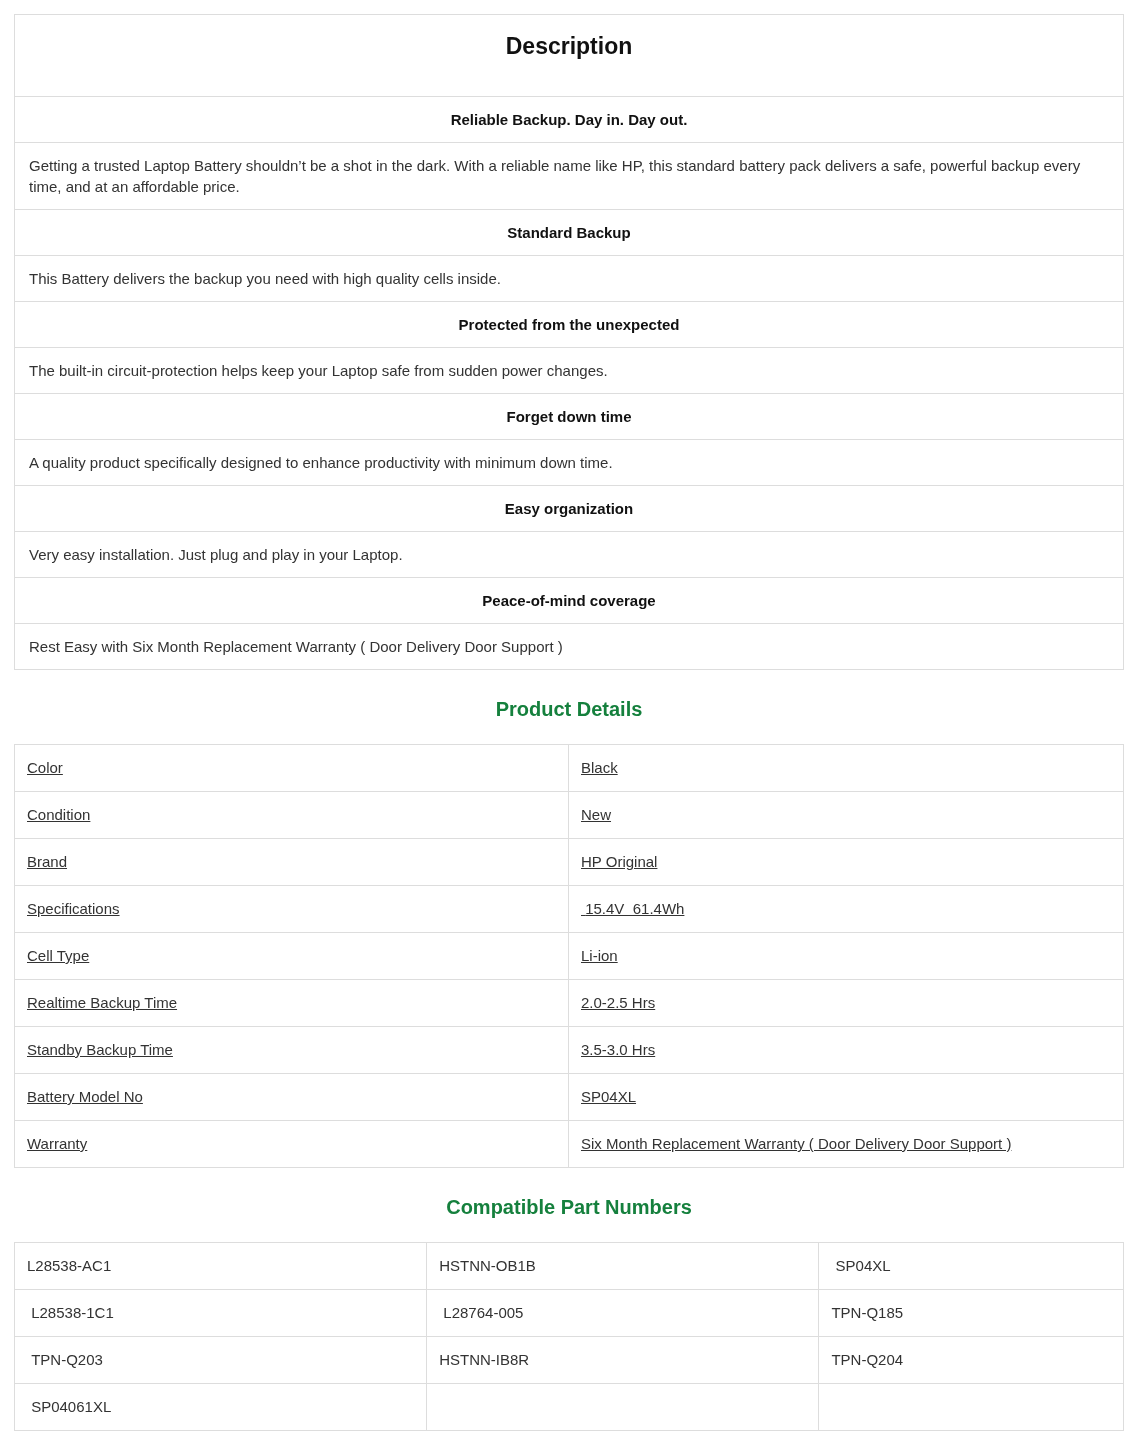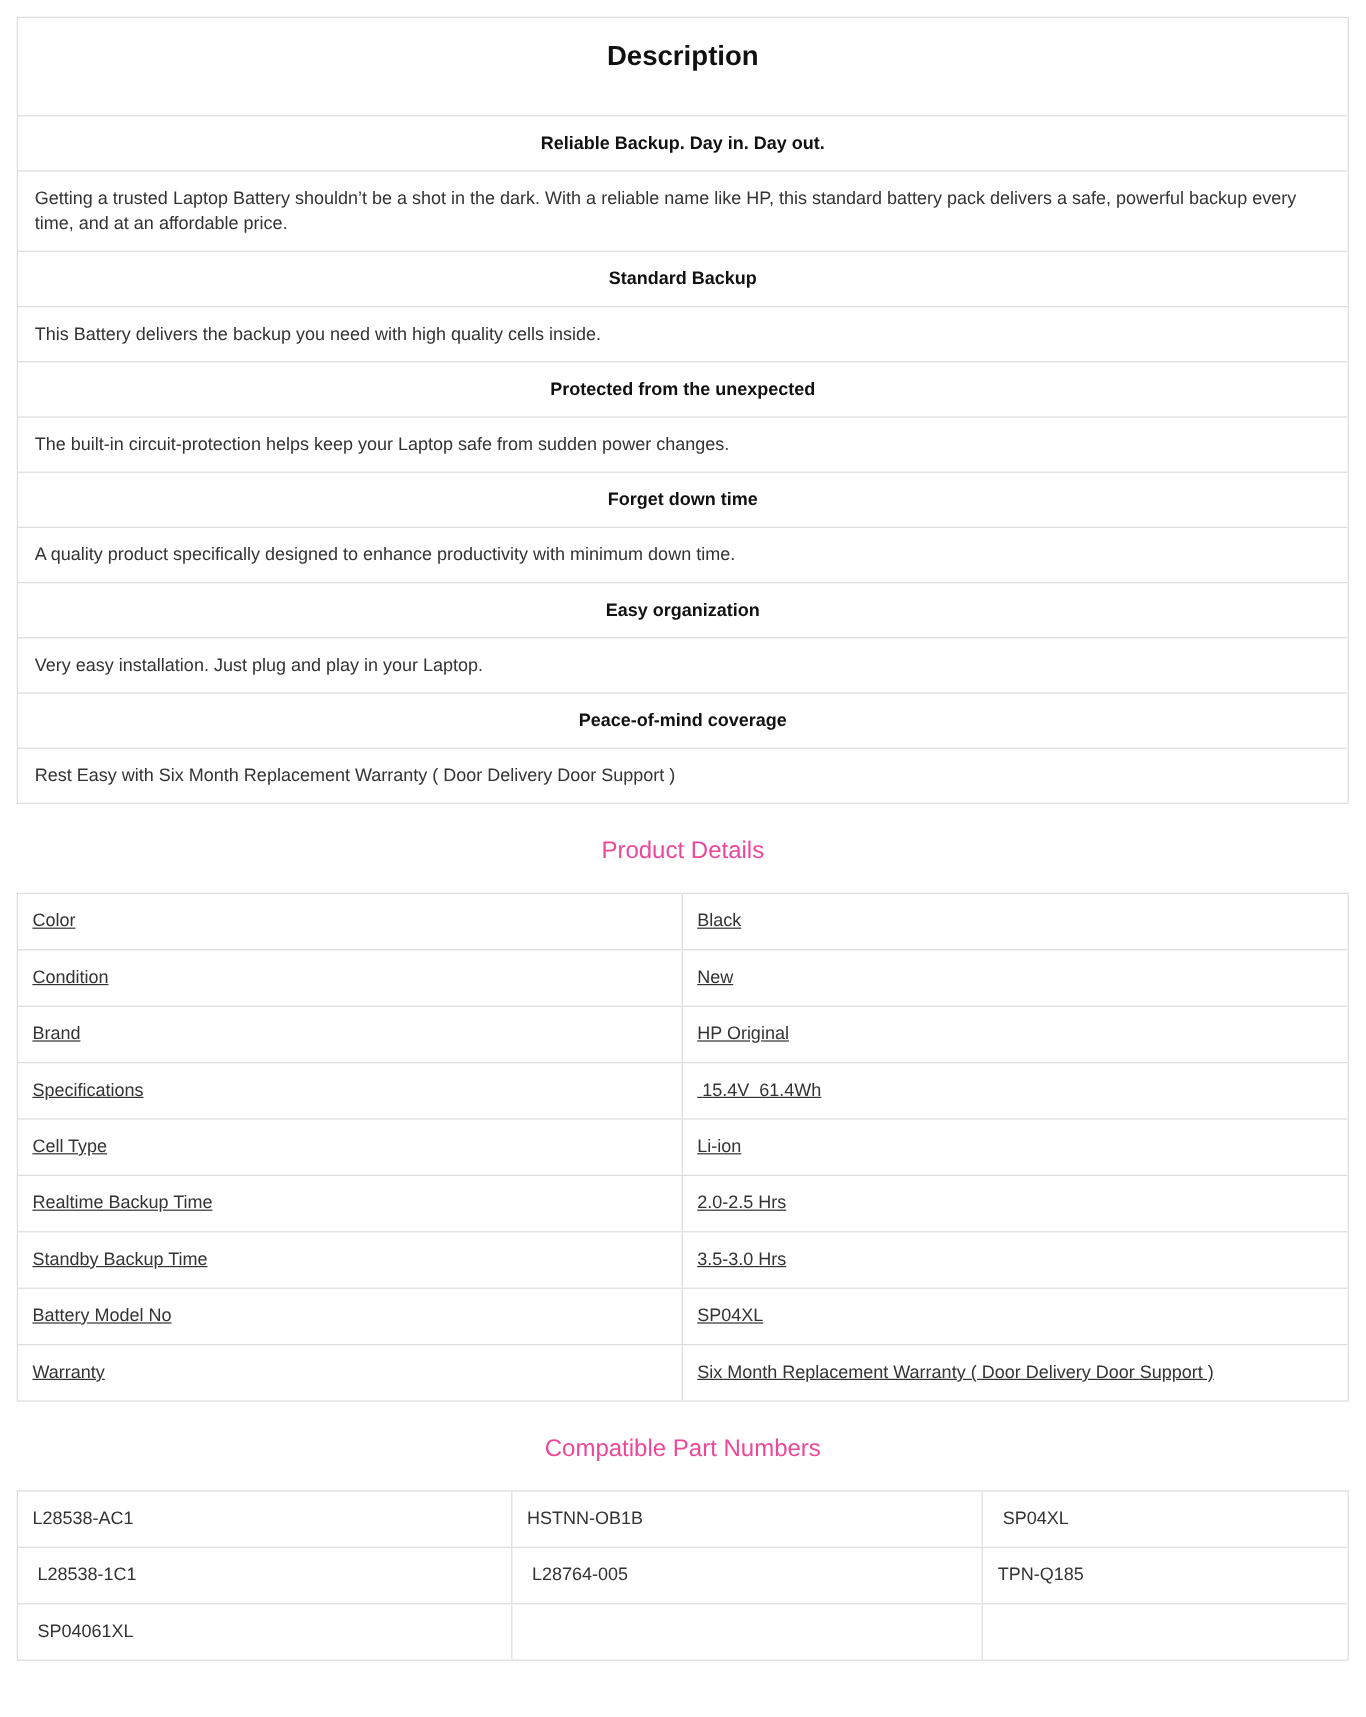--- a/index.html
+++ b/index.html
@@ -36,22 +36,22 @@
     font-weight: 700;
     color: #111111;
     text-align: center;
   }
 
   
   .section-title {
     text-align: center;
     font-size: 20px;
     line-height: 27px;
-    font-weight: 400;
-    color: #ec4899;
+    font-weight: 700;
+    color: #15803d;
     margin: 26px 0 21px 0;
   }
 
   
   .pd-table {
     border: 1px solid #dddddd;
     border-bottom: none;
     text-decoration: underline;
   }
   .pd-row {
@@ -160,19 +160,24 @@
       <div class="cp-cell">L28538-AC1</div>
       <div class="cp-cell">HSTNN-OB1B</div>
       <div class="cp-cell"> SP04XL</div>
     </div>
     <div class="cp-row">
       <div class="cp-cell"> L28538-1C1</div>
       <div class="cp-cell"> L28764-005</div>
       <div class="cp-cell">TPN-Q185</div>
     </div>
     <div class="cp-row">
+      <div class="cp-cell"> TPN-Q203</div>
+      <div class="cp-cell">HSTNN-IB8R</div>
+      <div class="cp-cell">TPN-Q204</div>
+    </div>
+    <div class="cp-row">
       <div class="cp-cell"> SP04061XL</div>
       <div class="cp-cell"></div>
       <div class="cp-cell"></div>
     </div>
   </section>
 
 </div>
 
 </body></html>

